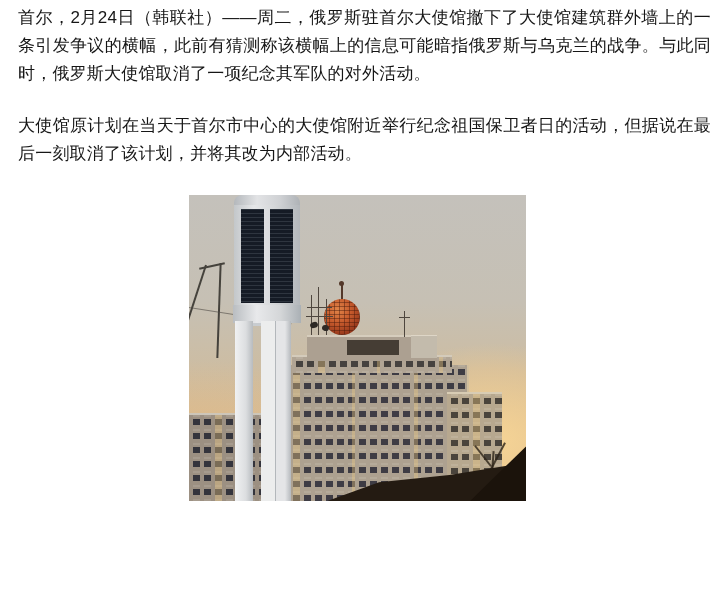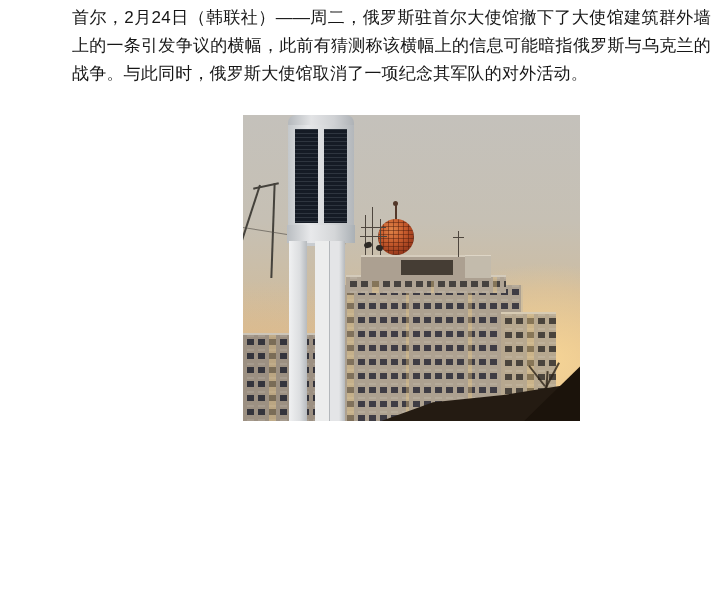--- a/index.html
+++ b/index.html
@@ -1,21 +1,21 @@
 <!DOCTYPE html>
 <html lang="zh"><head>
 <meta charset="utf-8">
 <style>
   html, body { margin: 0; padding: 0; }
   body {
     width: 725px; height: 609px; overflow: hidden;
     background: #ffffff;
     font-family: "Liberation Sans", sans-serif;
   }
-  .article { padding: 4px 14px 0 25px; margin-left: 47px; }
+  .article { padding: 4px 14px 0 18px; }
   .article p {
     margin: 0 0 24px 0;
     font-size: 17px;
     line-height: 28px;
     color: #161616;
     text-align: justify;
     letter-spacing: 0.2px;
   }
   
   figure.photo {
@@ -100,20 +100,21 @@
   .roof-main  { left:130px; top:255px; width:207px; height:51px; background:#241b12;
                 clip-path:polygon(4% 100%, 29% 63%, 63% 49%, 100% 25%, 100% 100%, 0 100%); }
   .roof-right { left:275px; top:248px; width:62px; height:58px; background:#1b130b;
                 clip-path:polygon(10% 100%, 100% 6%, 100% 100%); }
 </style>
 </head>
 <body>
 
 <main class="article">
   <p>首尔，2月24日（韩联社）——周二，俄罗斯驻首尔大使馆撤下了大使馆建筑群外墙上的一条引发争议的横幅，此前有猜测称该横幅上的信息可能暗指俄罗斯与乌克兰的战争。与此同时，俄罗斯大使馆取消了一项纪念其军队的对外活动。</p>
+  <p>大使馆原计划在当天于首尔市中心的大使馆附近举行纪念祖国保卫者日的活动，但据说在最后一刻取消了该计划，并将其改为内部活动。</p>
 
   <figure class="photo">
     <div class="ph glow"></div>
 
     <div class="ph win wing-left"></div>
     <div class="ph win main-block"></div>
     <div class="ph win upper-tier"></div>
     <div class="ph penthouse"></div>
     <div class="ph pent-slot"></div>
     <div class="ph pent-box"></div>

